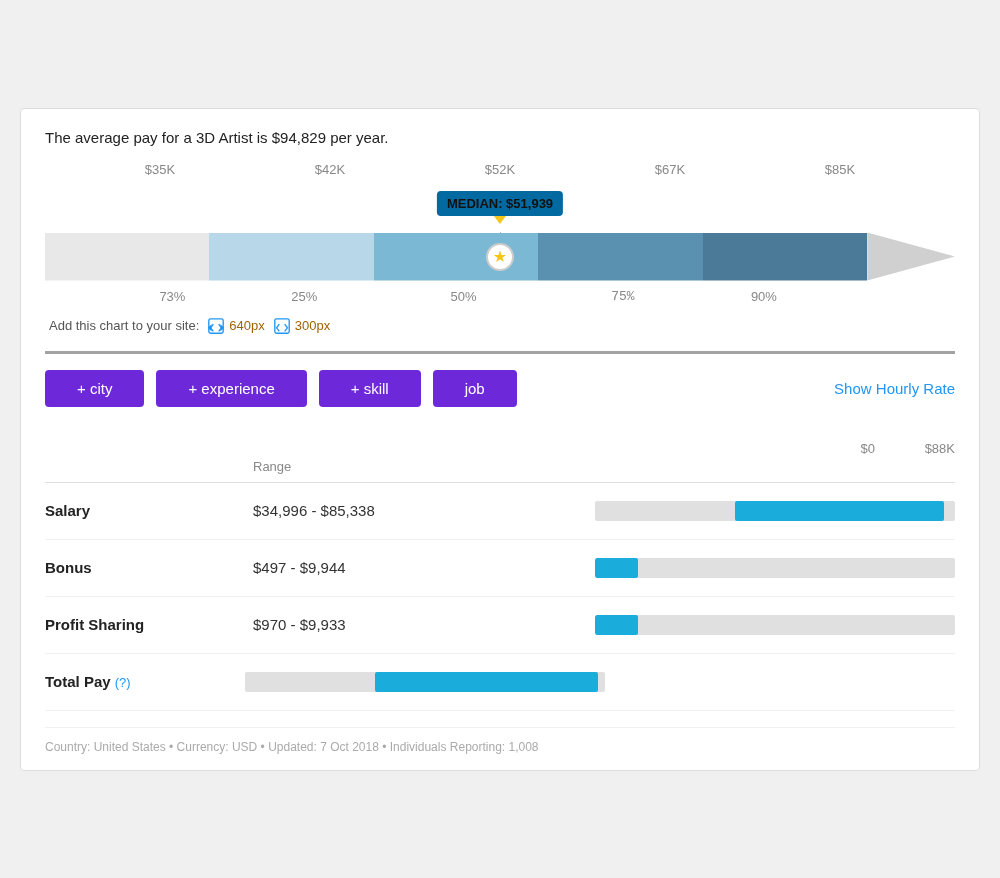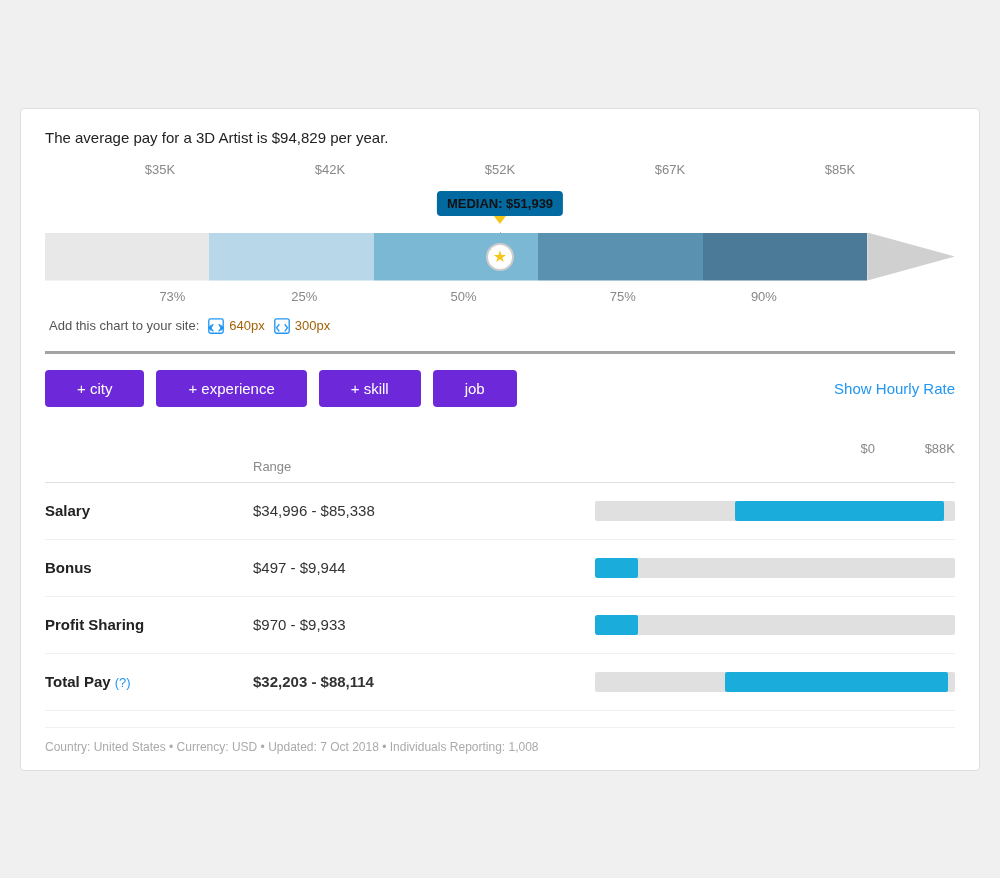--- a/index.html
+++ b/index.html
@@ -282,21 +282,21 @@
 
         <div class="median-marker">
           <span class="star">★</span>
         </div>
       </div>
 
       <div class="percentile-labels" style="height: 24px; position: relative; margin-top: 4px;">
         <span class="pct-label" style="left: 14%;">73%</span>
         <span class="pct-label" style="left: 28.5%;">25%</span>
         <span class="pct-label" style="left: 46%;">50%</span>
-        <span class="pct-label" style="left: 63.5%;">75%</span>
+        <span class="pct-label" style="left: 63.5%; font-family: Liberation Mono, monospace;">75%</span>
         <span class="pct-label" style="left: 79%;">90%</span>
       </div>
     </div>
 
     <div class="embed-row">
       <span>Add this chart to your site:</span>
       <a class="embed-link" href="#">
 
         <svg class="embed-icon" viewBox="0 0 20 20" fill="#2196f3">
           <path d="M5 8l-4 4 4 4M15 8l4 4-4 4M12 4l-4 12"></path>
@@ -360,23 +360,20 @@
           <div class="mini-bar-fill" style="left: 0%; width: 12%;"></div>
         </div>
       </div>
     </div>
 
     <div class="data-row">
       <div class="row-label">
         <span>Total Pay</span>
         <span class="question" style="cursor:pointer;"> (?)</span>
       </div>
-      <div class="row-range" style="font-weight: bold;">
-        <span>$32,203 - $88,114</span>
-      </div>
       <div class="row-bar-area">
         <div class="mini-bar-track">
           <div class="mini-bar-fill" style="left: 36%; width: 62%;"></div>
         </div>
       </div>
     </div>
 
   </div>
 
   <div class="footer-note">Country: United States  •  Currency: USD  •  Updated: 7 Oct 2018  •  Individuals Reporting: 1,008</div>

